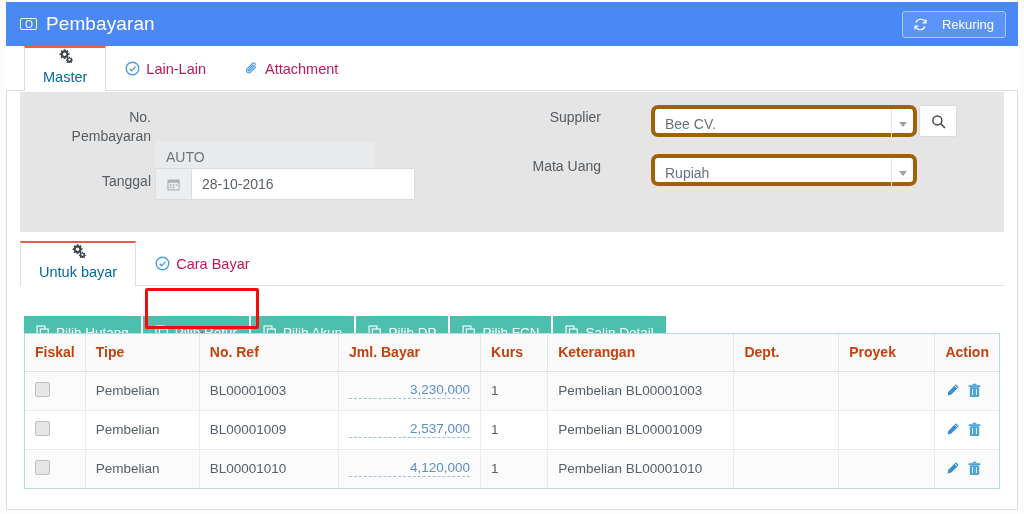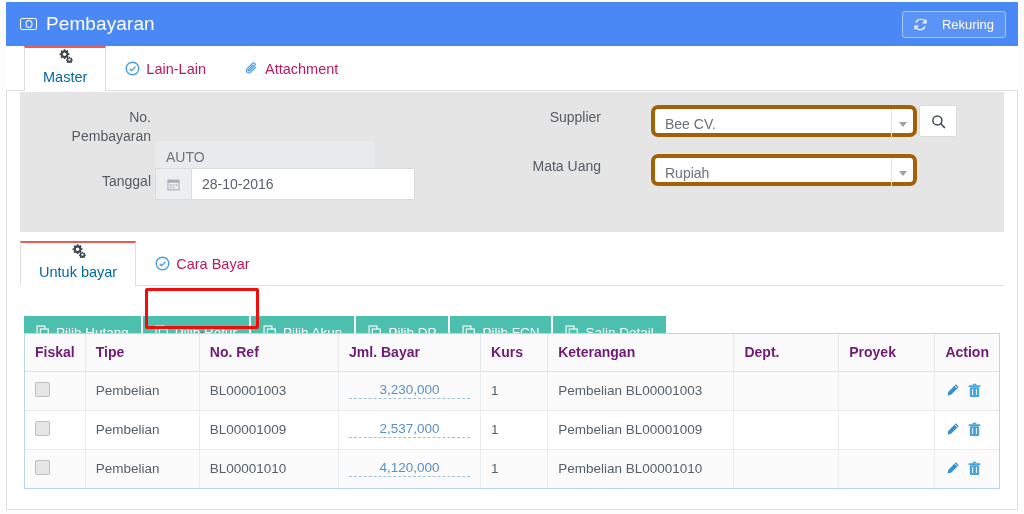--- a/index.html
+++ b/index.html
@@ -234,21 +234,21 @@
     position: absolute;
     left: 24px; top: 333px;
     width: 976px;
     border: 1px solid #b9d8e8;
     background: #ffffff;
   }
   table.grid { width: 100%; border-collapse: collapse; }
   table.grid th {
     background: #fafafa;
     font-size: 14px;
-    color: #701a75;
+    color: #c2410c;
     text-align: left;
     font-weight: bold;
     padding: 10px 10px;
     border-right: 1px solid #e4e7ea;
     border-bottom: 1px solid #dfe3e6;
     height: 37px;
   }
   table.grid td {
     font-size: 13.5px;
     color: #55606a;
@@ -263,21 +263,21 @@
   table.grid tr:last-child td { border-bottom: none; }
   .cb {
     width: 15px; height: 15px;
     border: 1px solid #bfbfbf;
     background: #e6e6e6;
     border-radius: 2px;
     display: inline-block;
   }
   .amt {
     display: block;
-    text-align: center;
+    text-align: right;
     color: #5a8fc7;
     border-bottom: 1px dashed #9fbfdd;
     padding-bottom: 1px;
     cursor: pointer;
   }
   .act { display: flex; gap: 7px; align-items: center; }
   .act svg { cursor: pointer; }
 
   .colF { width: 52px; }
   .colT { width: 116px; }

